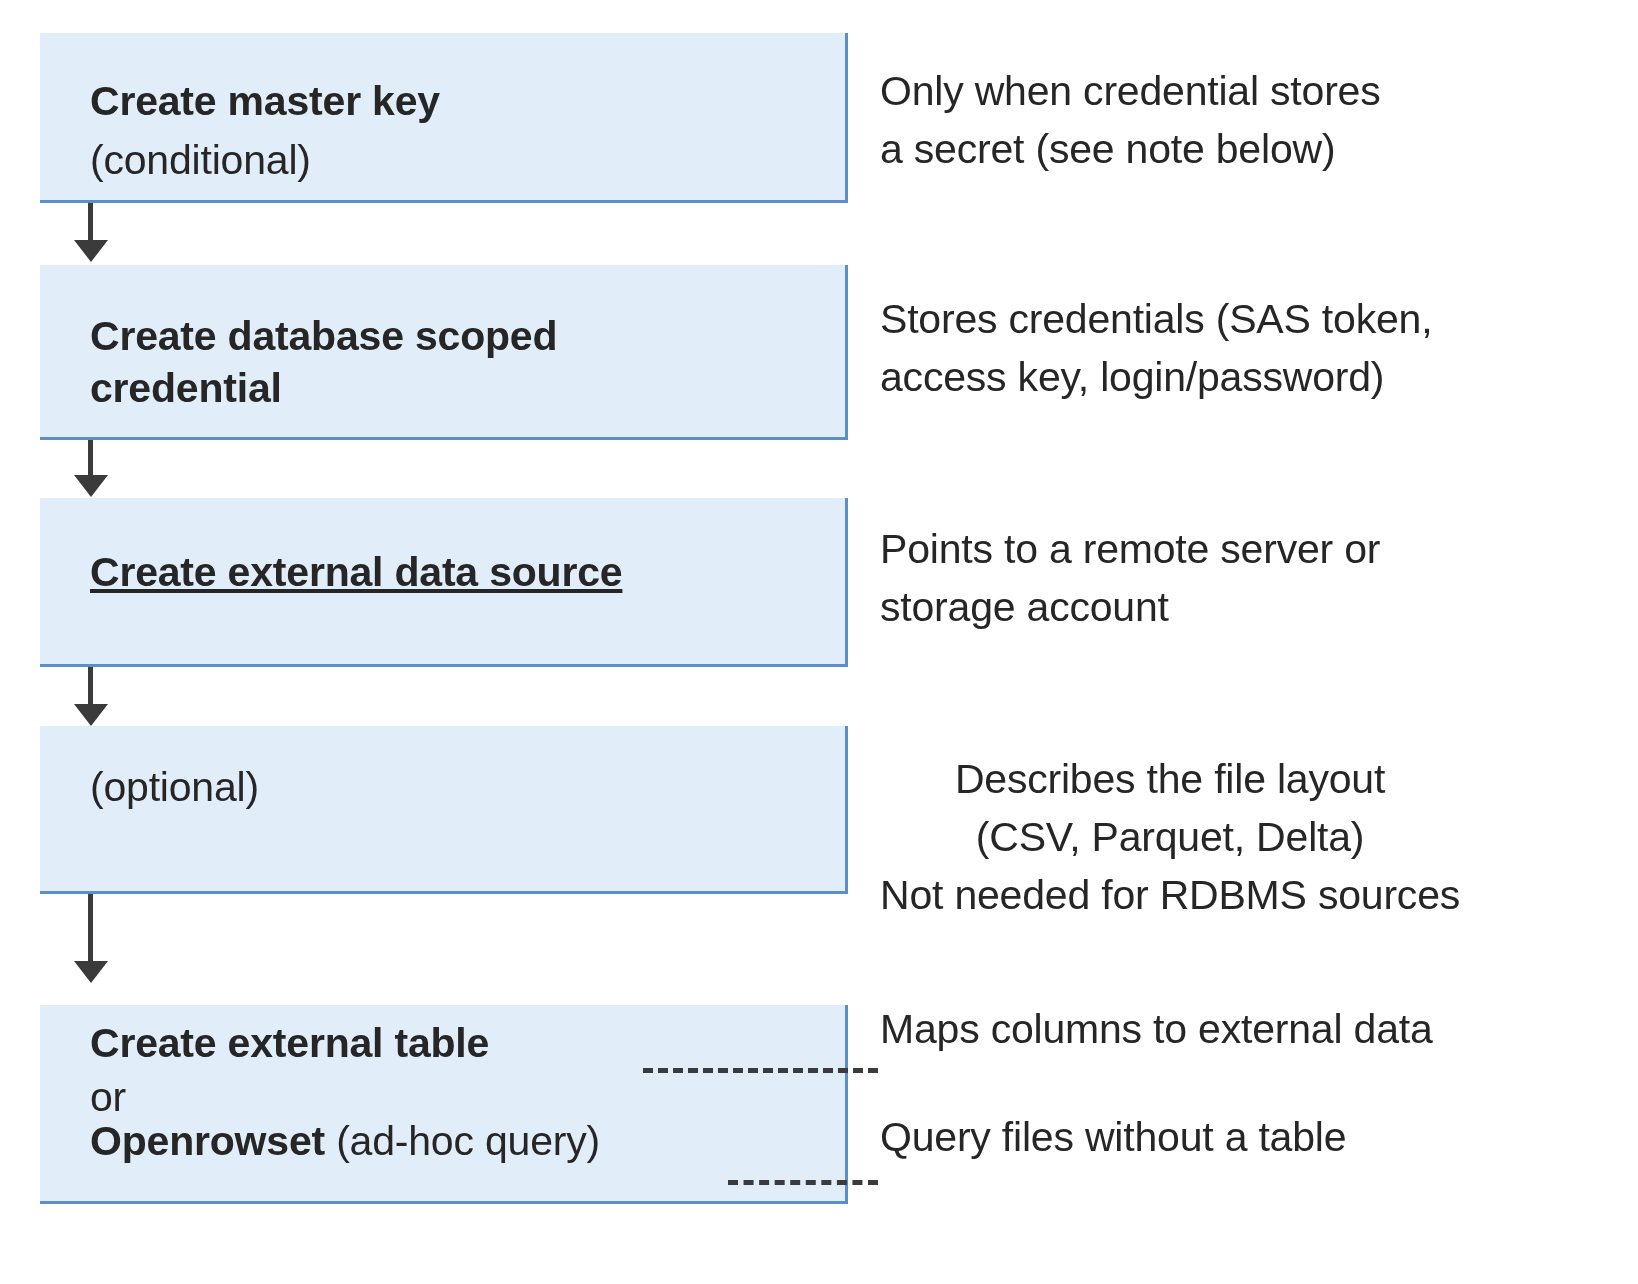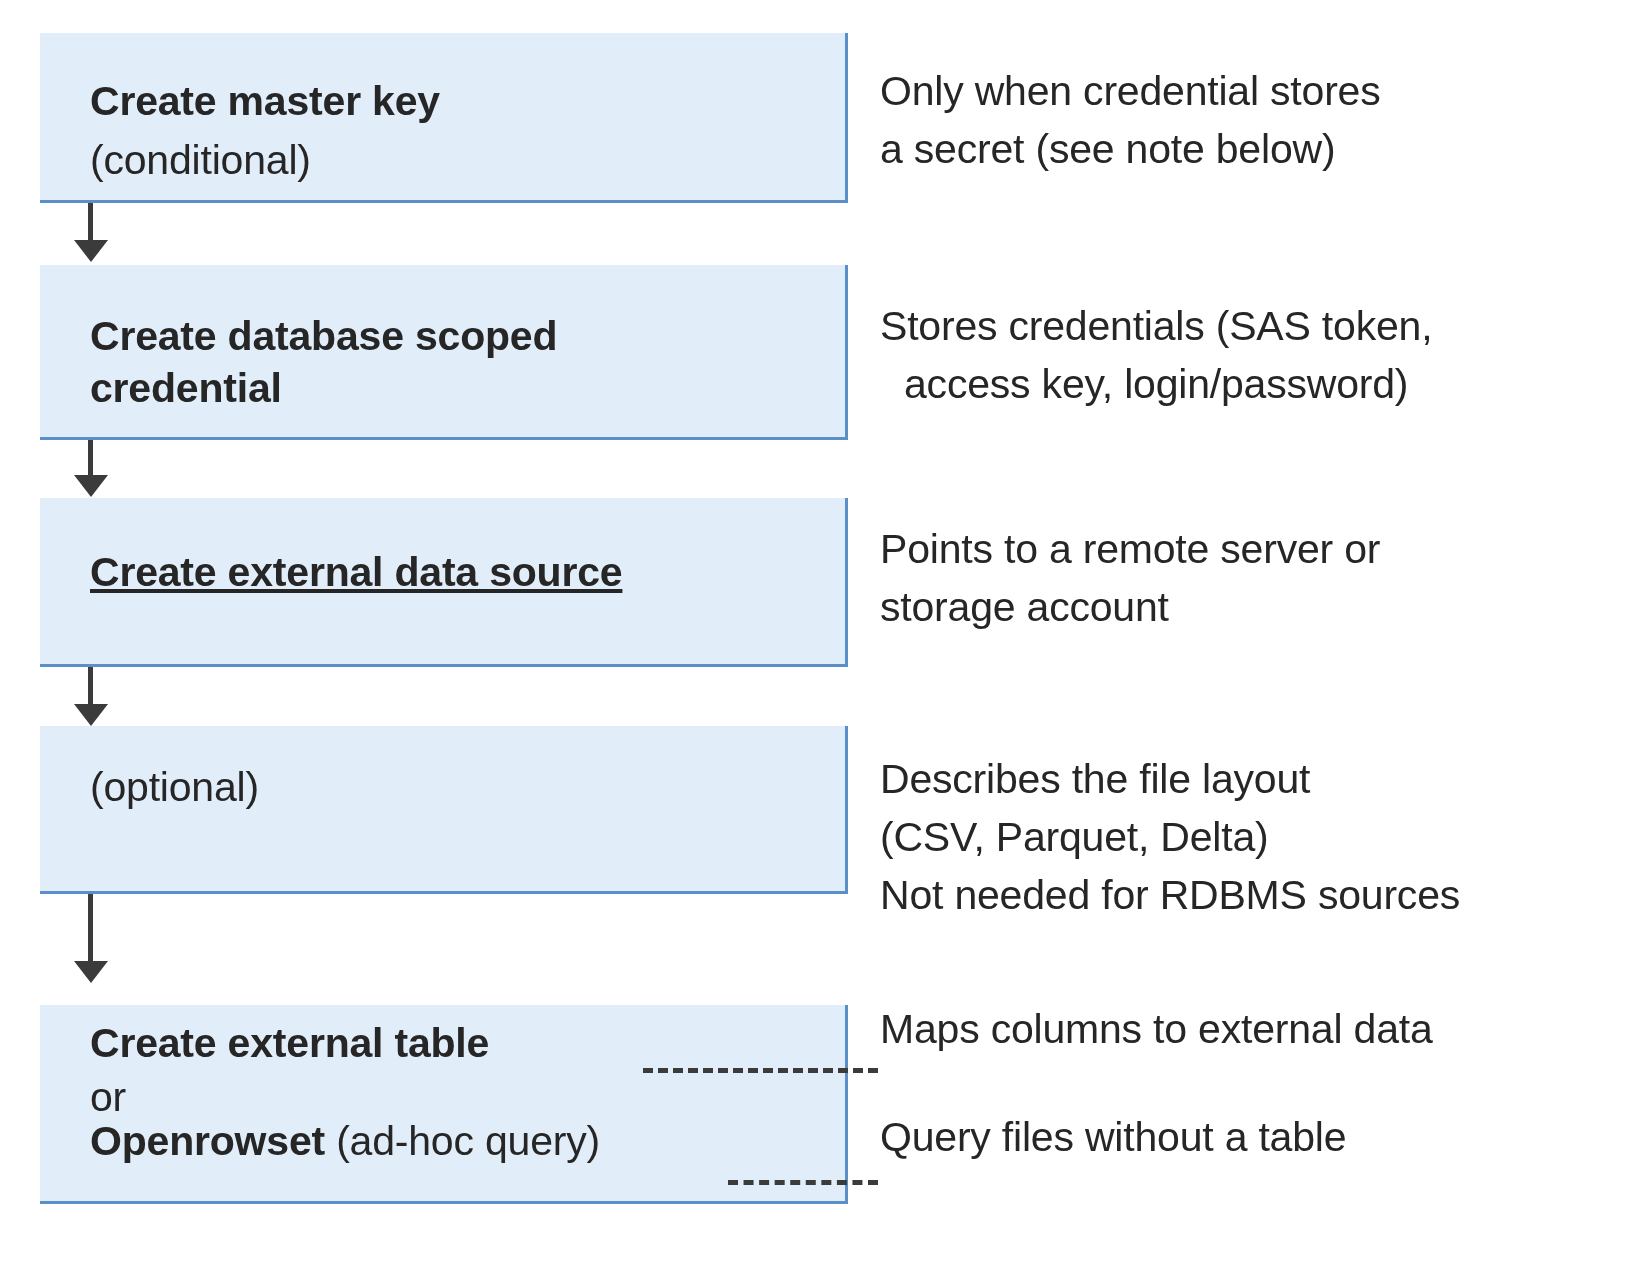--- a/index.html
+++ b/index.html
@@ -100,23 +100,23 @@
   .note {
     position: absolute;
     left: 880px;
     font-size: 41px;
     line-height: 58px;
     color: #262626;
     letter-spacing: -0.2px;
     white-space: pre-line;
   }
   #note-master-key    { top: 62px; }
-  #note-scoped-cred   { top: 297px; text-align: center; }
+  #note-scoped-cred   { top: 290px; }
   #note-data-source   { top: 520px; }
-  #note-file-format   { top: 750px; }
+  #note-file-format   { top: 750px; text-align: center; }
   #note-ext-table     { top: 1000px; }
   #note-openrowset    { top: 1108px; }
 
   
   .dash-leader {
     position: absolute;
     height: 0;
     border-top: 5px dashed #3b3b3b;
   }
   #leader-ext-table  { left: 643px; width: 235px; top: 1068px; }

